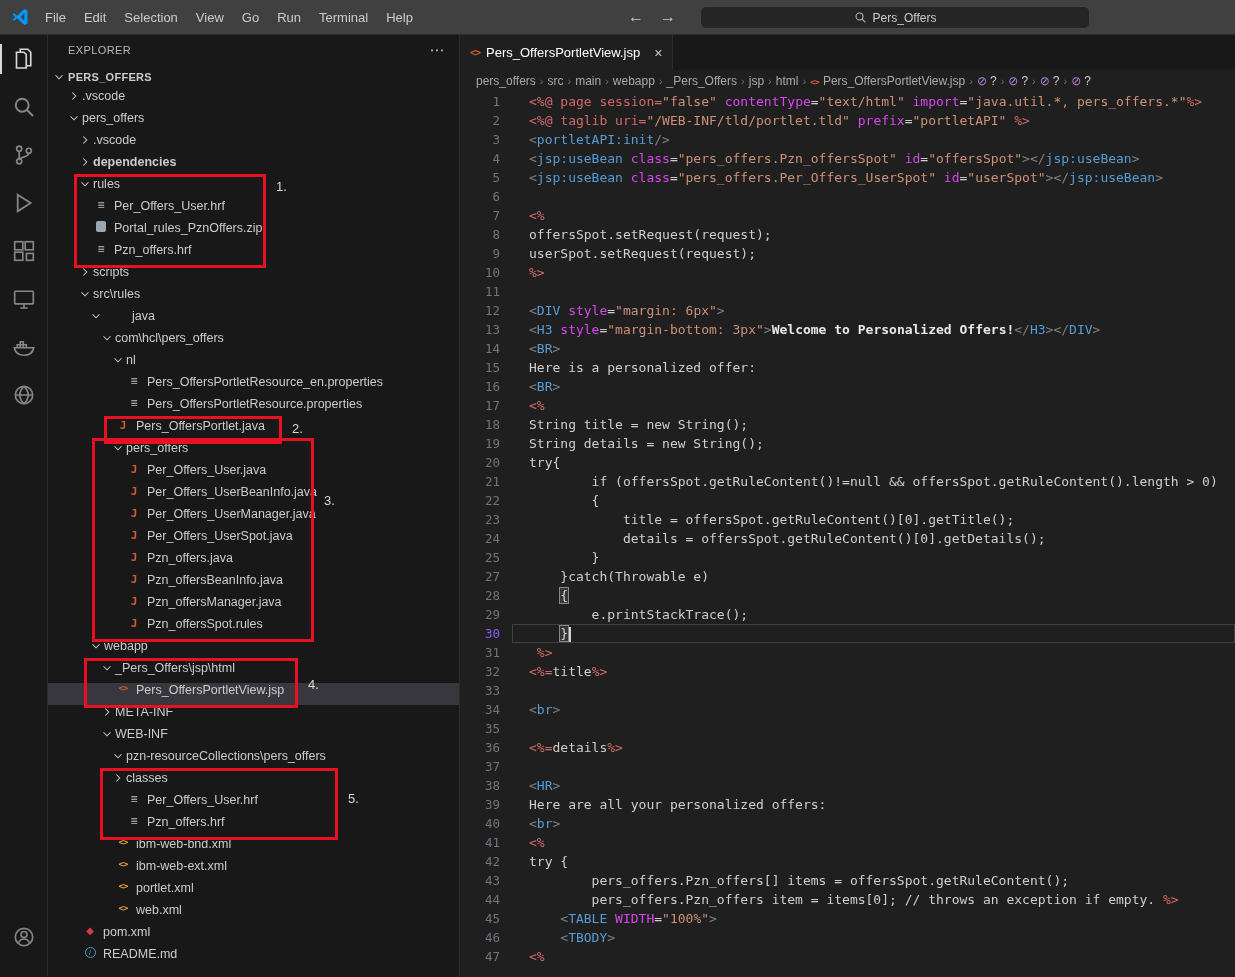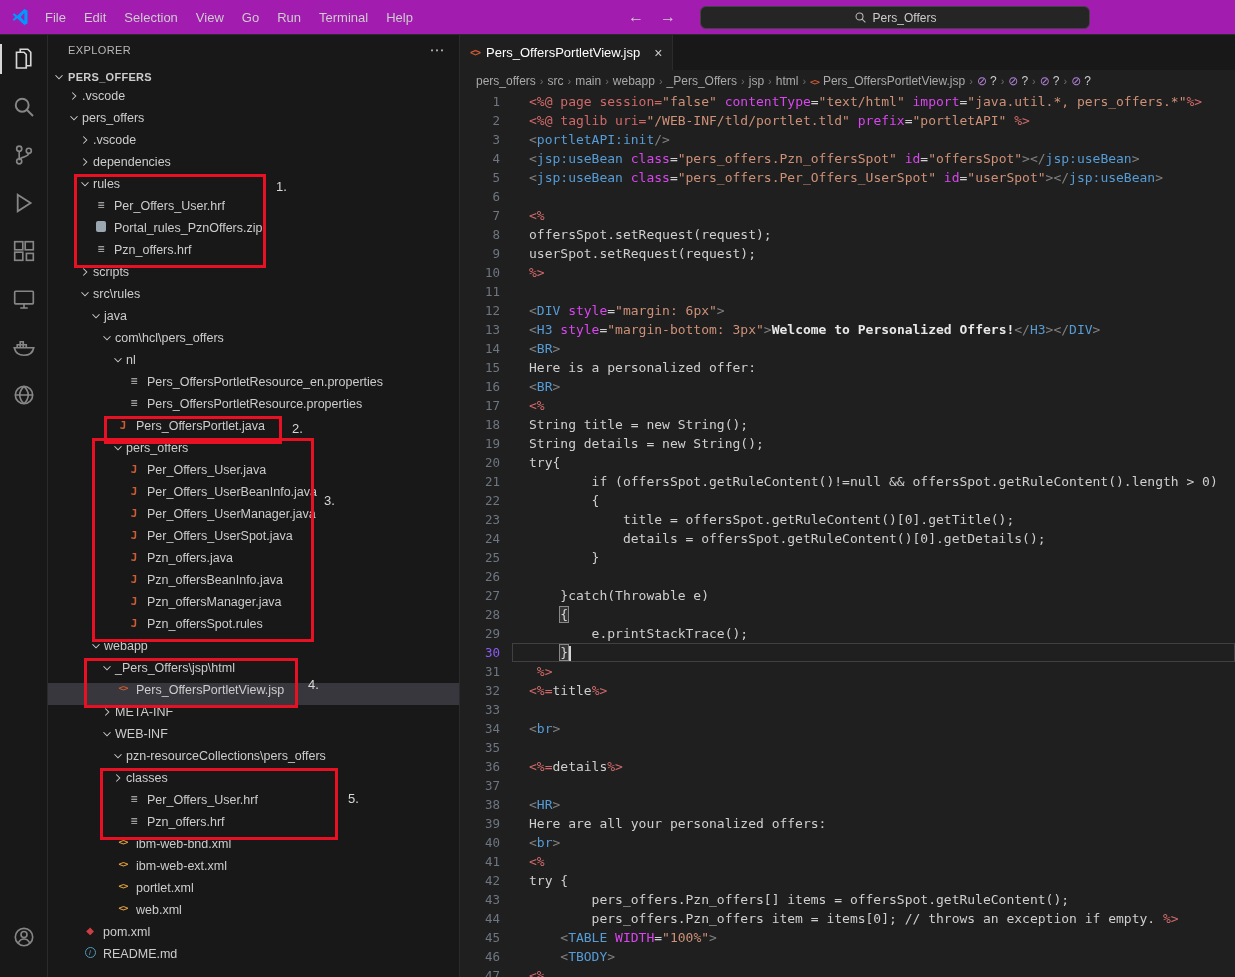--- a/index.html
+++ b/index.html
@@ -1,21 +1,21 @@
 <!DOCTYPE html>
 <html><head>
 <meta charset="utf-8">
 <style>
   *{margin:0;padding:0;box-sizing:border-box}
   html,body{width:1235px;height:977px;overflow:hidden;background:#1f1f1f;
     font-family:"Liberation Sans",sans-serif;-webkit-font-smoothing:antialiased}
   .window{position:relative;width:1235px;height:977px;background:#1f1f1f;overflow:hidden}
 
   
-  .titlebar{height:35px;background:#a21caf;border-bottom:1px solid #2b2b2b;
+  .titlebar{height:35px;background:#404040;border-bottom:1px solid #2b2b2b;
     display:flex;align-items:center;position:relative}
   .logo{width:20px;height:20px;margin:0 6px 0 10px;display:inline-flex}
   .logo svg{width:20px;height:20px}
   .menubar{display:flex}
   .menu-item{padding:4px 9px;font-size:13px;color:#cccccc;border-radius:5px;cursor:default}
   .nav-arrows{position:absolute;left:628px;top:0;height:34px;display:flex;align-items:center;gap:16px}
   .nav-arrow{color:#cccccc;font-size:16px}
   .command-center{position:absolute;left:700px;top:6px;width:390px;height:23px;background:#252525;
     border:1px solid #434343;border-radius:6px;display:flex;align-items:center;justify-content:center;
     gap:6px;color:#cccccc;font-size:12px}
@@ -249,71 +249,71 @@
             <span class="tree-label">pers_offers</span>
           </div>
           <div class="tree-row" style="padding-left: 30px;">
             <span class="twistie">
               <svg viewBox="0 0 16 16" fill="none" stroke="currentColor" stroke-width="1.2">
                 <path d="m6 4 4 4-4 4"></path>
               </svg>
             </span>
             <span class="tree-label">.vscode</span>
           </div>
+          <div class="tree-row" style="padding-left: 30px; font-weight: bold;">
+            <span class="twistie">
+              <svg viewBox="0 0 16 16" fill="none" stroke="currentColor" stroke-width="1.2">
+                <path d="m6 4 4 4-4 4"></path>
+              </svg>
+            </span>
+            <span class="tree-label">dependencies</span>
+          </div>
           <div class="tree-row" style="padding-left: 30px;">
             <span class="twistie">
               <svg viewBox="0 0 16 16" fill="none" stroke="currentColor" stroke-width="1.2">
+                <path d="m4 6 4 4 4-4"></path>
+              </svg>
+            </span>
+            <span class="tree-label">rules</span>
+          </div>
+          <div class="tree-row" style="padding-left: 41px;">
+            <span class="file-icon">
+              <span class="g-file">≡</span>
+            </span>
+            <span class="tree-label">Per_Offers_User.hrf</span>
+          </div>
+          <div class="tree-row" style="padding-left: 41px;">
+            <span class="file-icon">
+              <span class="g-zip"></span>
+            </span>
+            <span class="tree-label">Portal_rules_PznOffers.zip</span>
+          </div>
+          <div class="tree-row" style="padding-left: 41px;">
+            <span class="file-icon">
+              <span class="g-file">≡</span>
+            </span>
+            <span class="tree-label">Pzn_offers.hrf</span>
+          </div>
+          <div class="tree-row" style="padding-left: 30px;">
+            <span class="twistie">
+              <svg viewBox="0 0 16 16" fill="none" stroke="currentColor" stroke-width="1.2">
                 <path d="m6 4 4 4-4 4"></path>
               </svg>
             </span>
-            <span class="tree-label">dependencies</span>
+            <span class="tree-label">scripts</span>
           </div>
           <div class="tree-row" style="padding-left: 30px;">
             <span class="twistie">
               <svg viewBox="0 0 16 16" fill="none" stroke="currentColor" stroke-width="1.2">
                 <path d="m4 6 4 4 4-4"></path>
               </svg>
             </span>
-            <span class="tree-label">rules</span>
-          </div>
-          <div class="tree-row" style="padding-left: 41px;">
-            <span class="file-icon">
-              <span class="g-file">≡</span>
-            </span>
-            <span class="tree-label">Per_Offers_User.hrf</span>
-          </div>
-          <div class="tree-row" style="padding-left: 41px;">
-            <span class="file-icon">
-              <span class="g-zip"></span>
-            </span>
-            <span class="tree-label">Portal_rules_PznOffers.zip</span>
-          </div>
-          <div class="tree-row" style="padding-left: 41px;">
-            <span class="file-icon">
-              <span class="g-file">≡</span>
-            </span>
-            <span class="tree-label">Pzn_offers.hrf</span>
-          </div>
-          <div class="tree-row" style="padding-left: 30px;">
-            <span class="twistie">
-              <svg viewBox="0 0 16 16" fill="none" stroke="currentColor" stroke-width="1.2">
-                <path d="m6 4 4 4-4 4"></path>
-              </svg>
-            </span>
-            <span class="tree-label">scripts</span>
-          </div>
-          <div class="tree-row" style="padding-left: 30px;">
-            <span class="twistie">
-              <svg viewBox="0 0 16 16" fill="none" stroke="currentColor" stroke-width="1.2">
-                <path d="m4 6 4 4 4-4"></path>
-              </svg>
-            </span>
             <span class="tree-label">src\rules</span>
           </div>
-          <div class="tree-row" style="padding-left: 41px;">
+          <div class="tree-row" style="padding-left: 41px; gap: 28px;">
             <span class="twistie">
               <svg viewBox="0 0 16 16" fill="none" stroke="currentColor" stroke-width="1.2">
                 <path d="m4 6 4 4 4-4"></path>
               </svg>
             </span>
             <span class="tree-label">java</span>
           </div>
           <div class="tree-row" style="padding-left: 52px;">
             <span class="twistie">
               <svg viewBox="0 0 16 16" fill="none" stroke="currentColor" stroke-width="1.2">
@@ -647,24 +647,20 @@
           </div>
           <div class="code-line">
             <div class="line-num">24</div>
             <div class="line-text"><span class="tok-p">            details = offersSpot.getRuleContent()[0].getDetails();</span></div>
           </div>
           <div class="code-line">
             <div class="line-num">25</div>
             <div class="line-text"><span class="tok-p">        }</span></div>
           </div>
           <div class="code-line">
-            <div class="line-num">26</div>
-            <div class="line-text"></div>
-          </div>
-          <div class="code-line">
             <div class="line-num">27</div>
             <div class="line-text"><span class="tok-p">    }catch(Throwable e)</span></div>
           </div>
           <div class="code-line">
             <div class="line-num">28</div>
             <div class="line-text"><span class="tok-p">    </span><span class="tok-m">{</span></div>
           </div>
           <div class="code-line">
             <div class="line-num">29</div>
             <div class="line-text"><span class="tok-p">        e.printStackTrace();</span></div>

